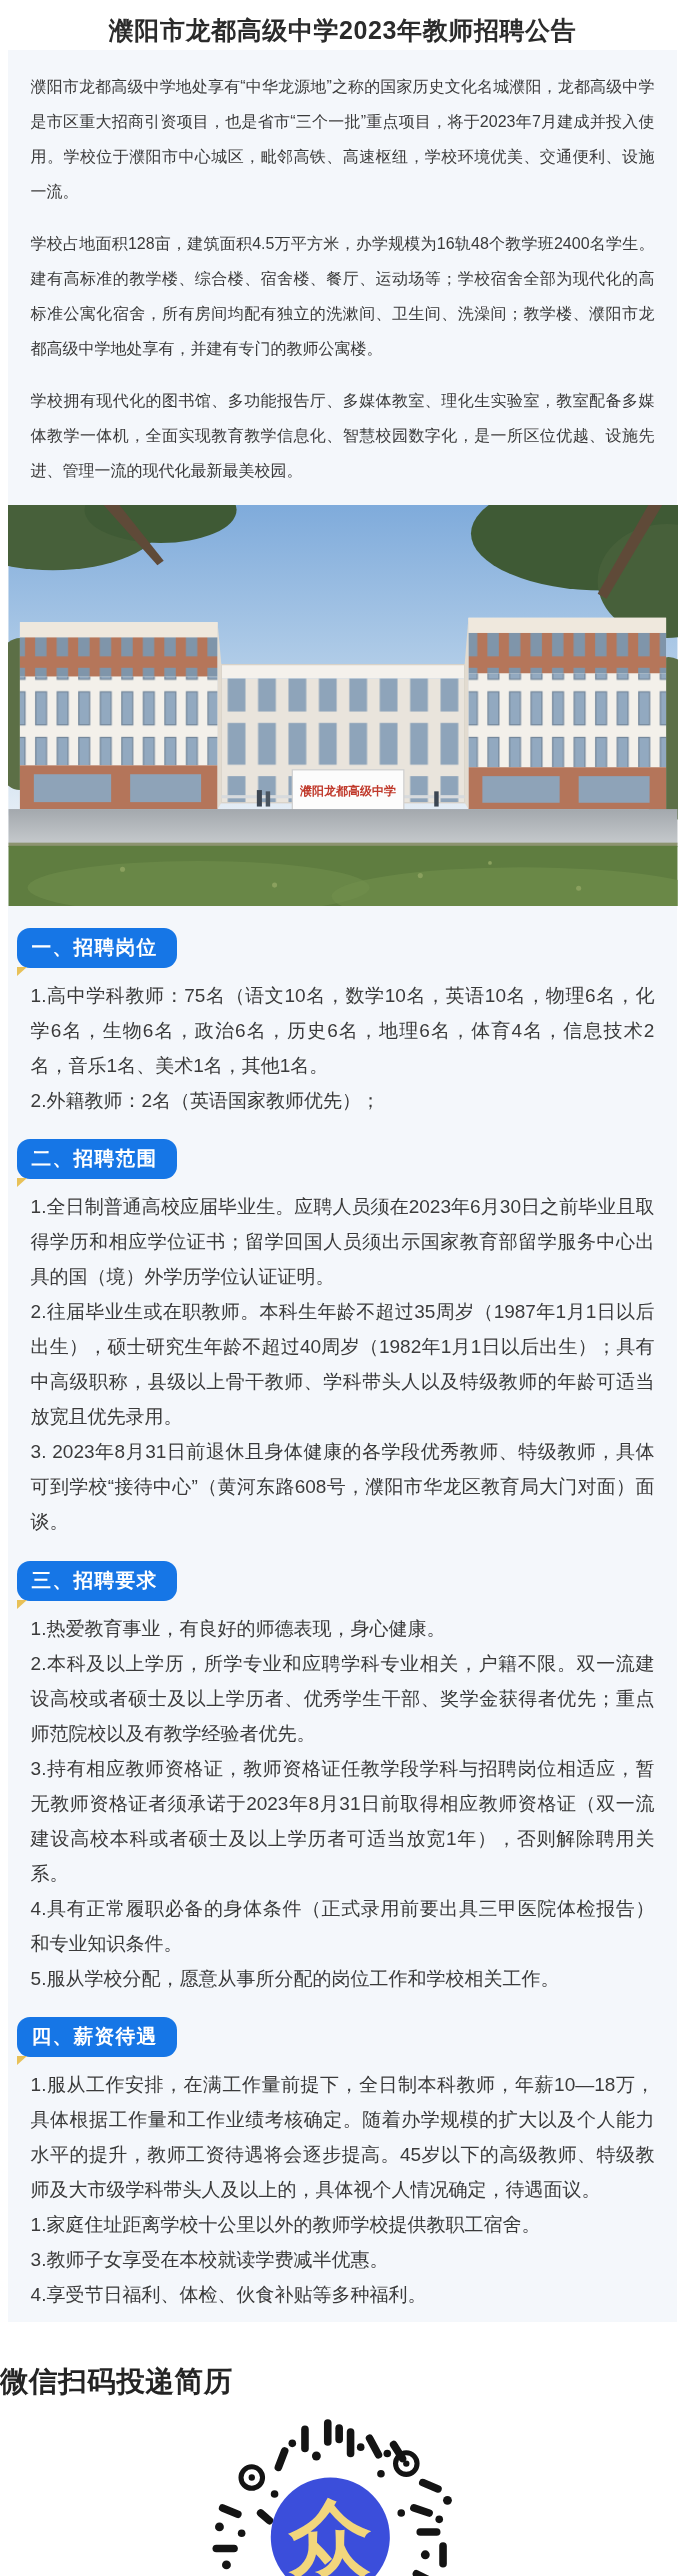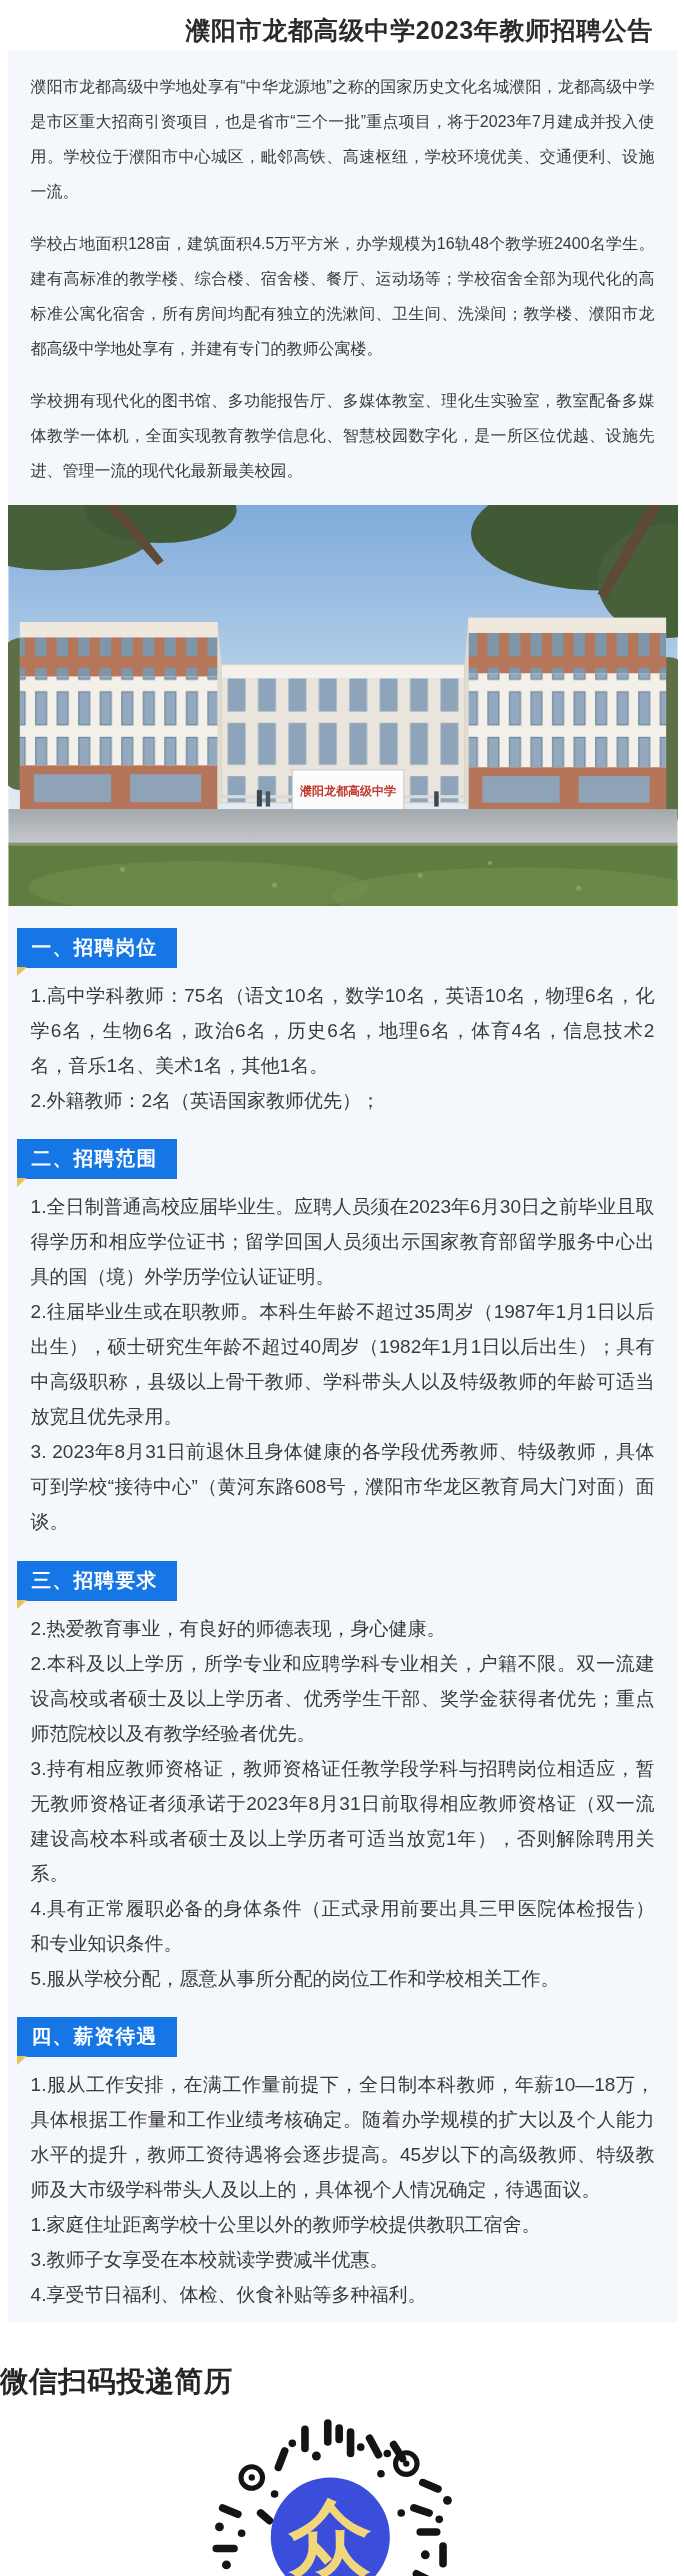--- a/index.html
+++ b/index.html
@@ -6,21 +6,21 @@
   body{
     width:685px;
     background:#ffffff;
     font-family:"Liberation Sans","DejaVu Sans",sans-serif;
     color:#3a3a3a;
     -webkit-font-smoothing:antialiased;
   }
   .page{width:685px;overflow:hidden;}
   .page-title{
     margin:0;padding:15px 32px 3.8px;
-    text-align:right;
+    text-align:center;
     font-size:25px;line-height:1.25;font-weight:700;
     color:#2b2b2b;letter-spacing:0.6px;
   }
   .content-wrap{
     margin:0 7.6px;
     background:var(--panel-bg,#f4f7fb);
     padding:19px 23px 6.3px;
   }
   .intro-para{
     margin:0 0 17px;
@@ -33,21 +33,21 @@
   }
   .section{margin:0;}
   .section-badge{
     position:relative;
     display:inline-block;
     margin:18px 0 10px -14px;
     padding:5.7px 19px 7px 15px;
     background:var(--badge-blue,#1676e6);
     color:#fff;
     font-size:19.7px;font-weight:700;letter-spacing:1.3px;
-    border-radius:0;
+    border-radius:13px;
   }
   .section-badge::after{
     content:"";
     position:absolute;left:0.6px;bottom:-8.2px;
     width:0;height:0;
     border-top:9px solid var(--fold-yellow,#e8c158);
     border-right:10.8px solid transparent;
   }
   .section-list{
     list-style:none;margin:0 0 3.8px;padding:0;
@@ -172,21 +172,21 @@
       <ul class="section-list">
         <li>1.全日制普通高校应届毕业生。应聘人员须在2023年6月30日之前毕业且取得学历和相应学位证书；留学回国人员须出示国家教育部留学服务中心出具的国（境）外学历学位认证证明。</li>
         <li>2.往届毕业生或在职教师。本科生年龄不超过35周岁（1987年1月1日以后出生），硕士研究生年龄不超过40周岁（1982年1月1日以后出生）；具有中高级职称，县级以上骨干教师、学科带头人以及特级教师的年龄可适当放宽且优先录用。</li>
         <li>3. 2023年8月31日前退休且身体健康的各学段优秀教师、特级教师，具体可到学校“接待中心”（黄河东路608号，濮阳市华龙区教育局大门对面）面谈。</li>
       </ul>
     </div>
 
     <div class="section">
       <div class="section-badge">三、招聘要求</div>
       <ul class="section-list">
-        <li>2.热爱教育事业，有良好的师德表现，身心健康。</li>
+        <li>1.热爱教育事业，有良好的师德表现，身心健康。</li>
         <li>2.本科及以上学历，所学专业和应聘学科专业相关，户籍不限。双一流建设高校或者硕士及以上学历者、优秀学生干部、奖学金获得者优先；重点师范院校以及有教学经验者优先。</li>
         <li>3.持有相应教师资格证，教师资格证任教学段学科与招聘岗位相适应，暂无教师资格证者须承诺于2023年8月31日前取得相应教师资格证（双一流建设高校本科或者硕士及以上学历者可适当放宽1年），否则解除聘用关系。</li>
         <li>4.具有正常履职必备的身体条件（正式录用前要出具三甲医院体检报告）和专业知识条件。</li>
         <li>5.服从学校分配，愿意从事所分配的岗位工作和学校相关工作。</li>
       </ul>
     </div>
 
     <div class="section">
       <div class="section-badge">四、薪资待遇</div>
       <ul class="section-list">

